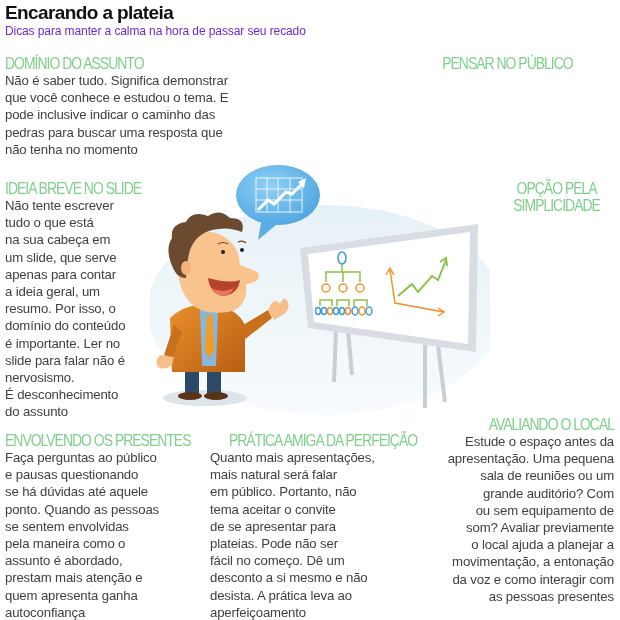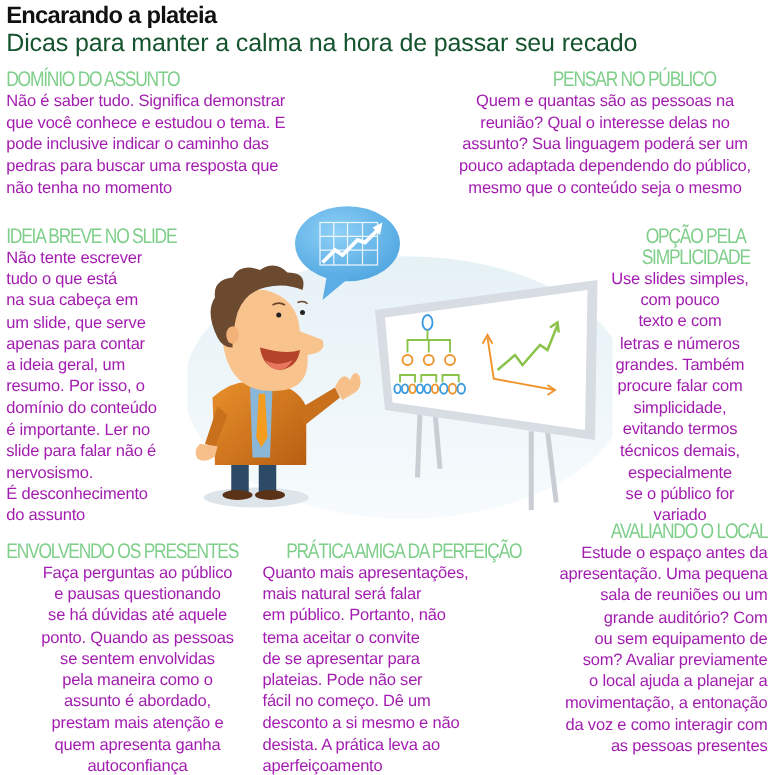--- a/index.html
+++ b/index.html
@@ -1,36 +1,36 @@
 <!DOCTYPE html>
 <html><head>
 <meta charset="utf-8">
 <style>
   html, body { margin:0; padding:0; background:#ffffff; }
   body { width:620px; height:620px; position:relative; overflow:hidden;
          font-family:"Liberation Sans", sans-serif; color:#1a1a1a; }
   .title { position:absolute; left:5px; top:2px; font-size:19px; font-weight:bold;
            letter-spacing:-0.6px; color:#111;text-align:right; }
-  .subtitle { position:absolute; left:5px; top:24px; font-size:20px; color:#14532d; letter-spacing:-0.1px; }
+  .subtitle { position:absolute; left:5px; top:24px; font-size:12px; color:#6d28d9; letter-spacing:-0.1px; }
   .block { position:absolute; }
   .block h3 { margin:0; font-family:"Liberation Sans", sans-serif; font-weight:normal;
               font-size:17px; line-height:17px; letter-spacing:-1.2px; color:#7fcf8b;
               transform:scaleX(0.82); white-space:nowrap; }
-  .block .body { font-size:13.2px; line-height:17.2px; color:#a21caf; letter-spacing:-0.15px; white-space:pre-line; }
+  .block .body { font-size:13.2px; line-height:17.2px; color:#404040; letter-spacing:-0.15px; white-space:pre-line; }
   .left h3 { transform-origin:left top; }
   .right { text-align:right; }
   .right h3 { transform-origin:right top; }
   .center { text-align:left; }
   .center h3 { transform-origin:center top; }
 
   #b1 { left:5px; top:55px; width:260px; }
   #b2 { right:6px; top:55px; width:260px;text-align:center; }
   #b3 { left:5px; top:180px; width:135px; }
   #b4 { right:6px; top:180px; width:140px;text-align:center; }
-  #b5 { left:5px; top:432px; width:210px;text-align:center; }
+  #b5 { left:5px; top:432px; width:210px; }
   #b6 { left:210px; top:432px; width:210px; }
   #b7 { right:6px; top:416px; width:200px; }
 
   .illus { position:absolute; left:150px; top:160px; width:340px; height:260px; }
 </style>
 </head>
 <body>
 
 <div class="title">Encarando a plateia</div>
 <div class="subtitle">Dicas para manter a calma na hora de passar seu recado</div>
@@ -39,25 +39,20 @@
   <h3>DOMÍNIO DO ASSUNTO</h3>
   <div class="body">Não é saber tudo. Significa demonstrar
 que você conhece e estudou o tema. E
 pode inclusive indicar o caminho das
 pedras para buscar uma resposta que
 não tenha no momento</div>
 </div>
 
 <div class="block right" id="b2">
   <h3>PENSAR NO PÚBLICO</h3>
-  <div class="body">Quem e quantas são as pessoas na
-reunião? Qual o interesse delas no
-assunto? Sua linguagem poderá ser um
-pouco adaptada dependendo do público,
-mesmo que o conteúdo seja o mesmo</div>
 </div>
 
 <div class="block left" id="b3">
   <h3>IDEIA BREVE NO SLIDE</h3>
   <div class="body">Não tente escrever
 tudo o que está
 na sua cabeça em
 um slide, que serve
 apenas para contar
 a ideia geral, um
@@ -66,32 +61,20 @@
 é importante. Ler no
 slide para falar não é
 nervosismo.
 É desconhecimento
 do assunto</div>
 </div>
 
 <div class="block right" id="b4">
   <h3 style="white-space:pre-line;">OPÇÃO PELA
 SIMPLICIDADE</h3>
-  <div class="body">Use slides simples,
-com pouco
-texto e com
-letras e números
-grandes. Também
-procure falar com
-simplicidade,
-evitando termos
-técnicos demais,
-especialmente
-se o público for
-variado</div>
 </div>
 
 <div class="block left" id="b5">
   <h3>ENVOLVENDO OS PRESENTES</h3>
   <div class="body">Faça perguntas ao público
 e pausas questionando
 se há dúvidas até aquele
 ponto. Quando as pessoas
 se sentem envolvidas
 pela maneira como o

